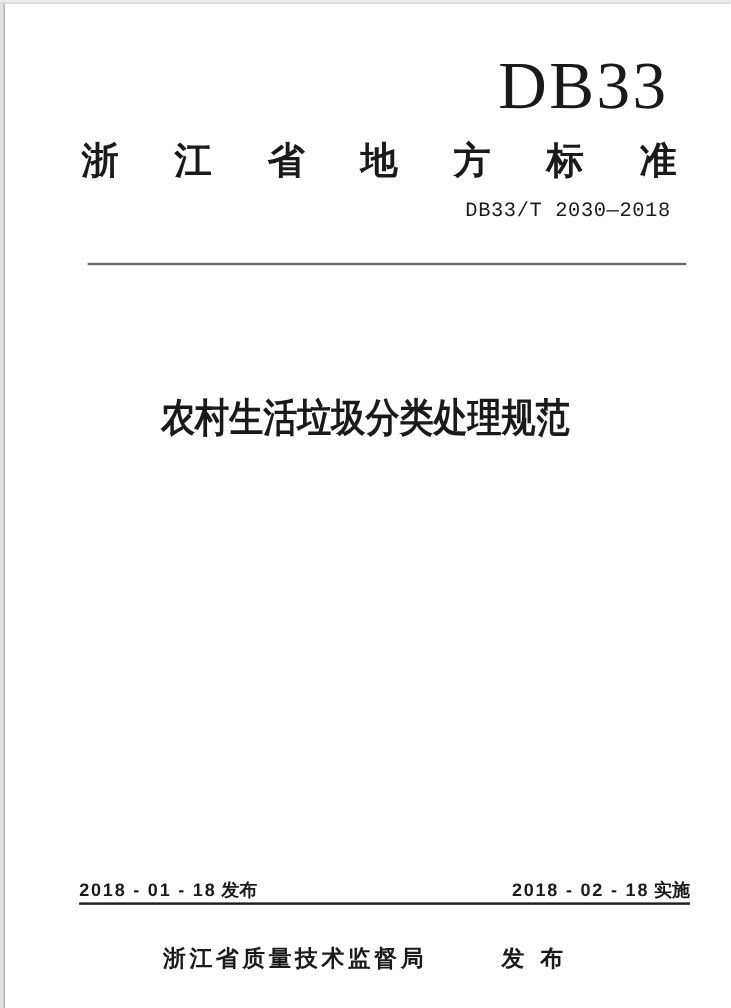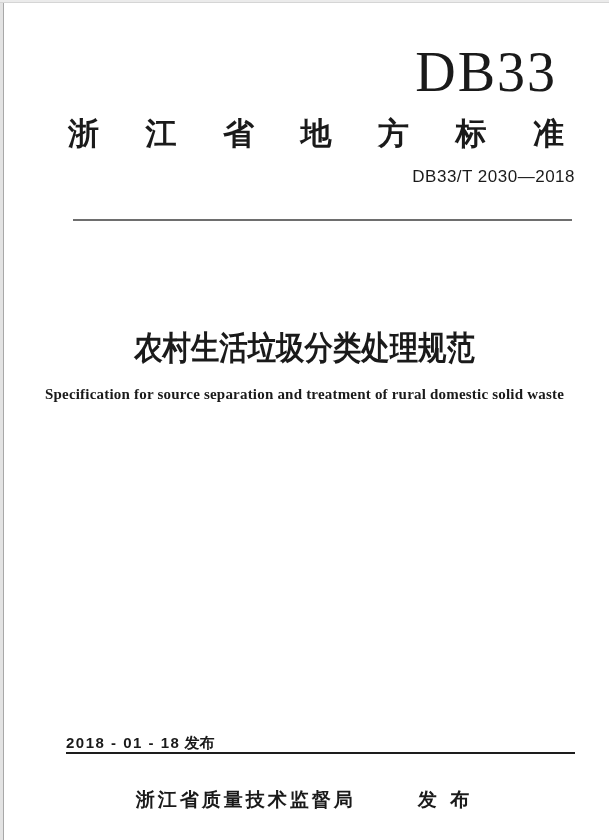--- a/index.html
+++ b/index.html
@@ -59,22 +59,22 @@
     text-align-last: justify;
     white-space: nowrap;
   }
   .std-name-spread {
     display: flex;
     justify-content: space-between;
     width: 100%;
   }
   .std-code {
     position: absolute;
-    right: 34px; top: 167px;
-    font-family: Liberation Sans, sans-serif;
+    right: 50px; top: 167px;
+    font-family: Liberation Mono, monospace;
     font-size: 17px;
     letter-spacing: 0.5px;
   }
   .divider {
     position: absolute;
     left: 73px; top: 219px;
     width: 499px; height: 2px;
     background: #6e6e6e;
   }
   .title-zh {
@@ -158,25 +158,27 @@
         <span>准</span>
       </span>
   </div>
 
   <div class="std-code">DB33/T 2030—2018</div>
 
   <div class="divider"></div>
 
   <div class="title-zh">农村生活垃圾分类处理规范</div>
 
-  <div class="title-en">Specification for source separation and treatment of rural domestic solid waste</div>
 
   <div class="dates-row">
     <div>
       <span class="date-num">2018 - 01 - 18</span><span>发布</span>
+    </div>
+    <div>
+      <span class="date-num">2018 - 02 - 18</span><span>实施</span>
     </div>
   </div>
 
   <div class="dates-rule"></div>
 
   <div class="issuer-row">
     <span class="issuer-name">浙江省质量技术监督局</span>
     <span class="issue-label">发  布</span>
   </div>
 

